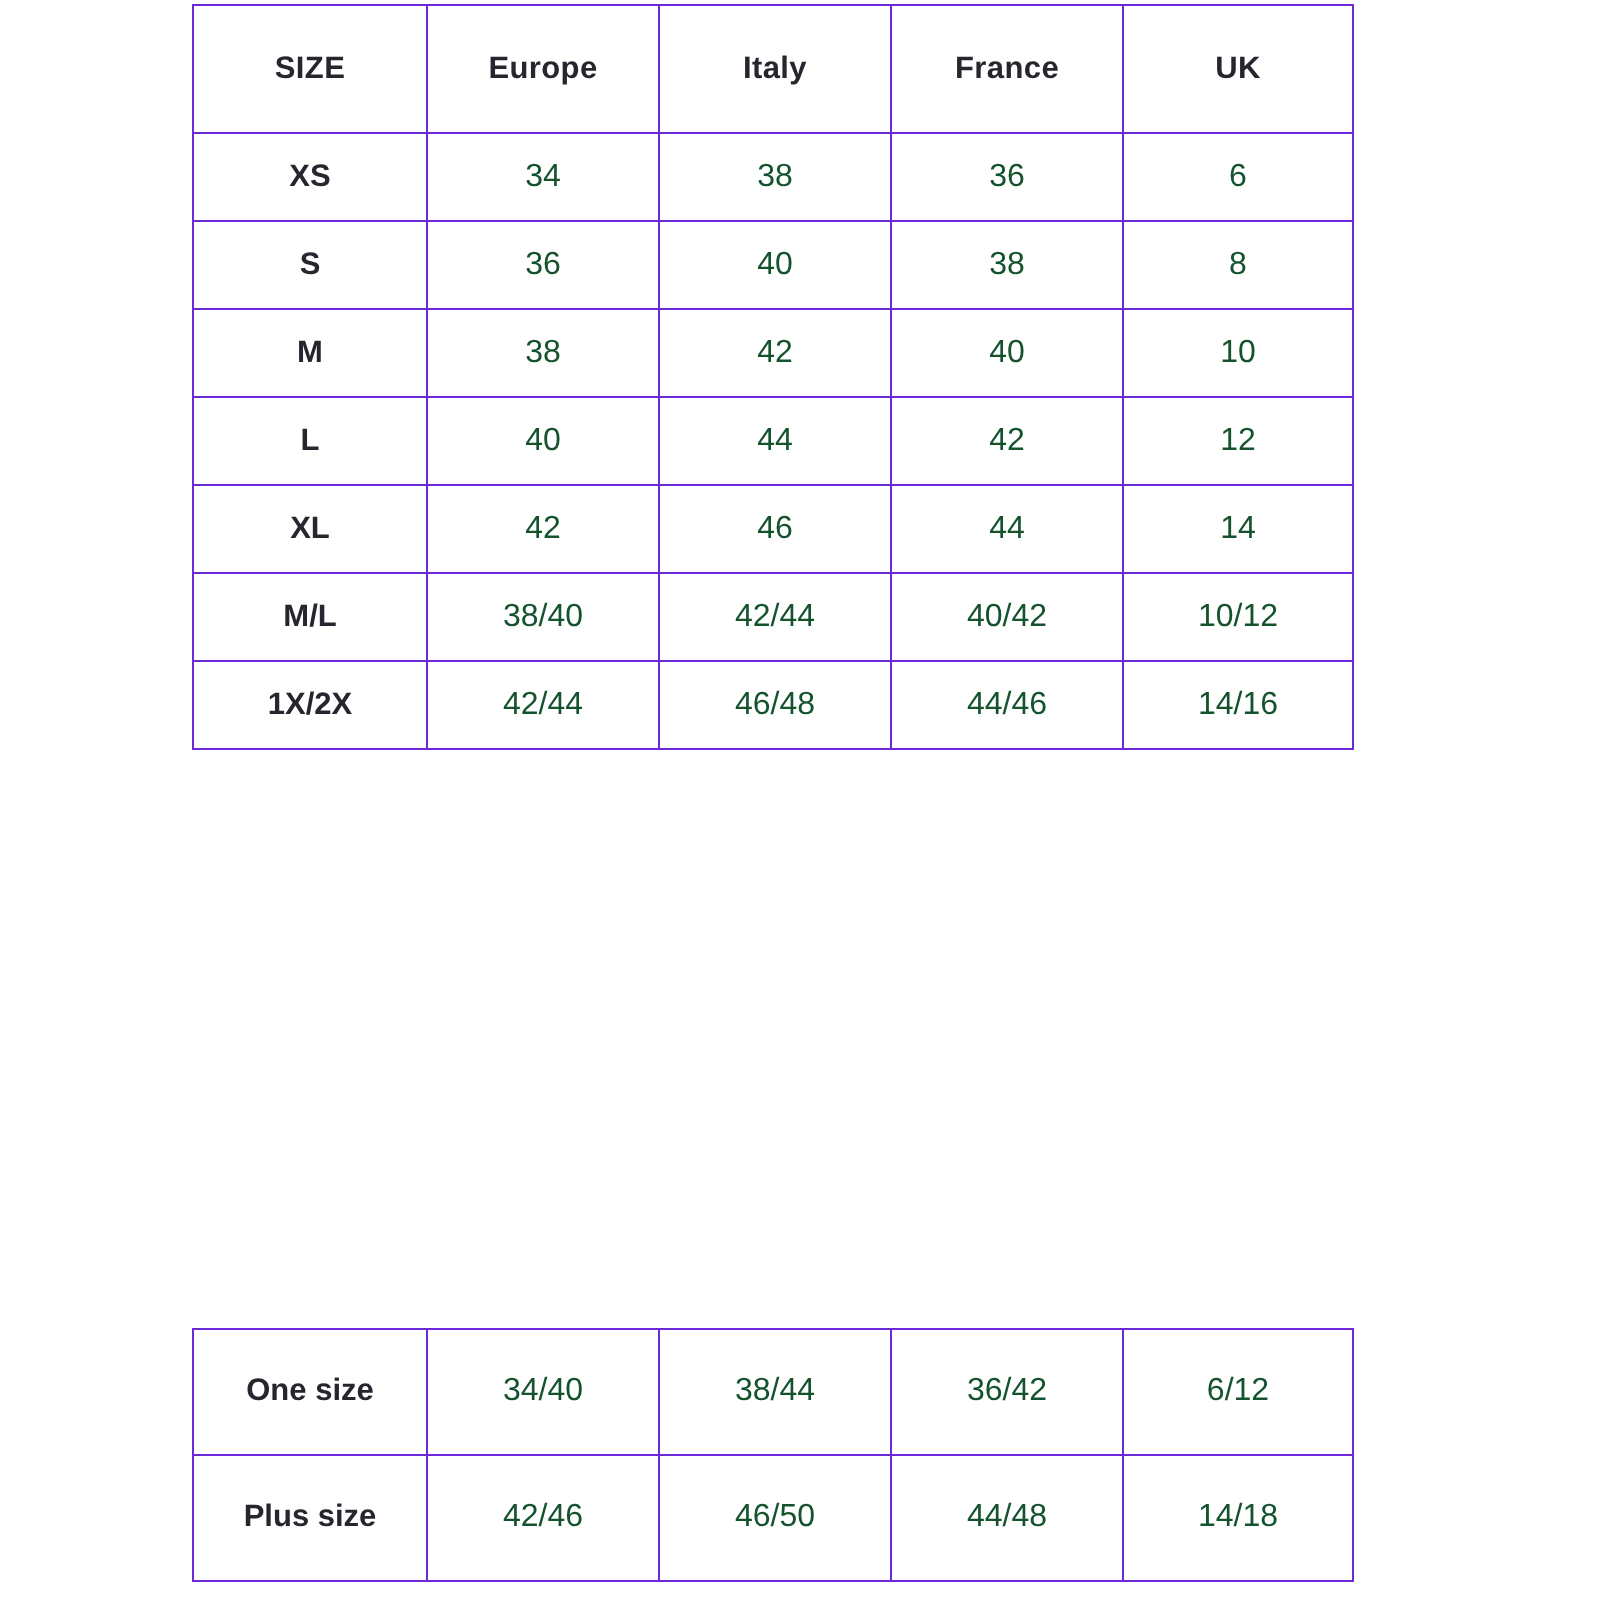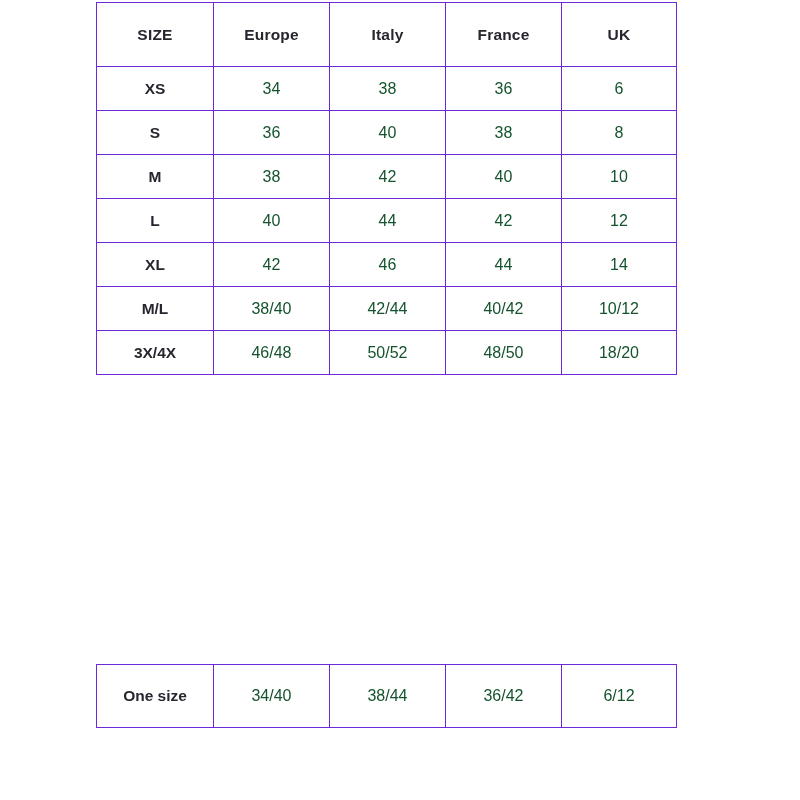--- a/index.html
+++ b/index.html
@@ -128,25 +128,25 @@
           <td class="val">14</td>
         </tr>
         <tr>
           <td class="rowlabel">M/L</td>
           <td class="val">38/40</td>
           <td class="val">42/44</td>
           <td class="val">40/42</td>
           <td class="val">10/12</td>
         </tr>
         <tr>
-          <td class="rowlabel">3X/4X</td>
+          <td class="rowlabel">1X/2X</td>
+          <td class="val">42/44</td>
           <td class="val">46/48</td>
-          <td class="val">50/52</td>
-          <td class="val">48/50</td>
-          <td class="val">18/20</td>
+          <td class="val">44/46</td>
+          <td class="val">14/16</td>
         </tr>
       </tbody>
     </table>
   </div>
 
   <div class="table-wrap" id="extra-table-wrap">
     <table class="size-table" id="extra-table">
       <colgroup>
         <col class="c0">
           <col class="c1">
@@ -155,17 +155,24 @@
           <col class="c4">
       </colgroup>
       <tbody>
         <tr>
           <td class="rowlabel">One size</td>
           <td class="val">34/40</td>
           <td class="val">38/44</td>
           <td class="val">36/42</td>
           <td class="val">6/12</td>
         </tr>
+        <tr>
+          <td class="rowlabel">Plus size</td>
+          <td class="val">42/46</td>
+          <td class="val">46/50</td>
+          <td class="val">44/48</td>
+          <td class="val">14/18</td>
+        </tr>
       </tbody>
     </table>
   </div>
 
 </div>
 
 </body></html>

